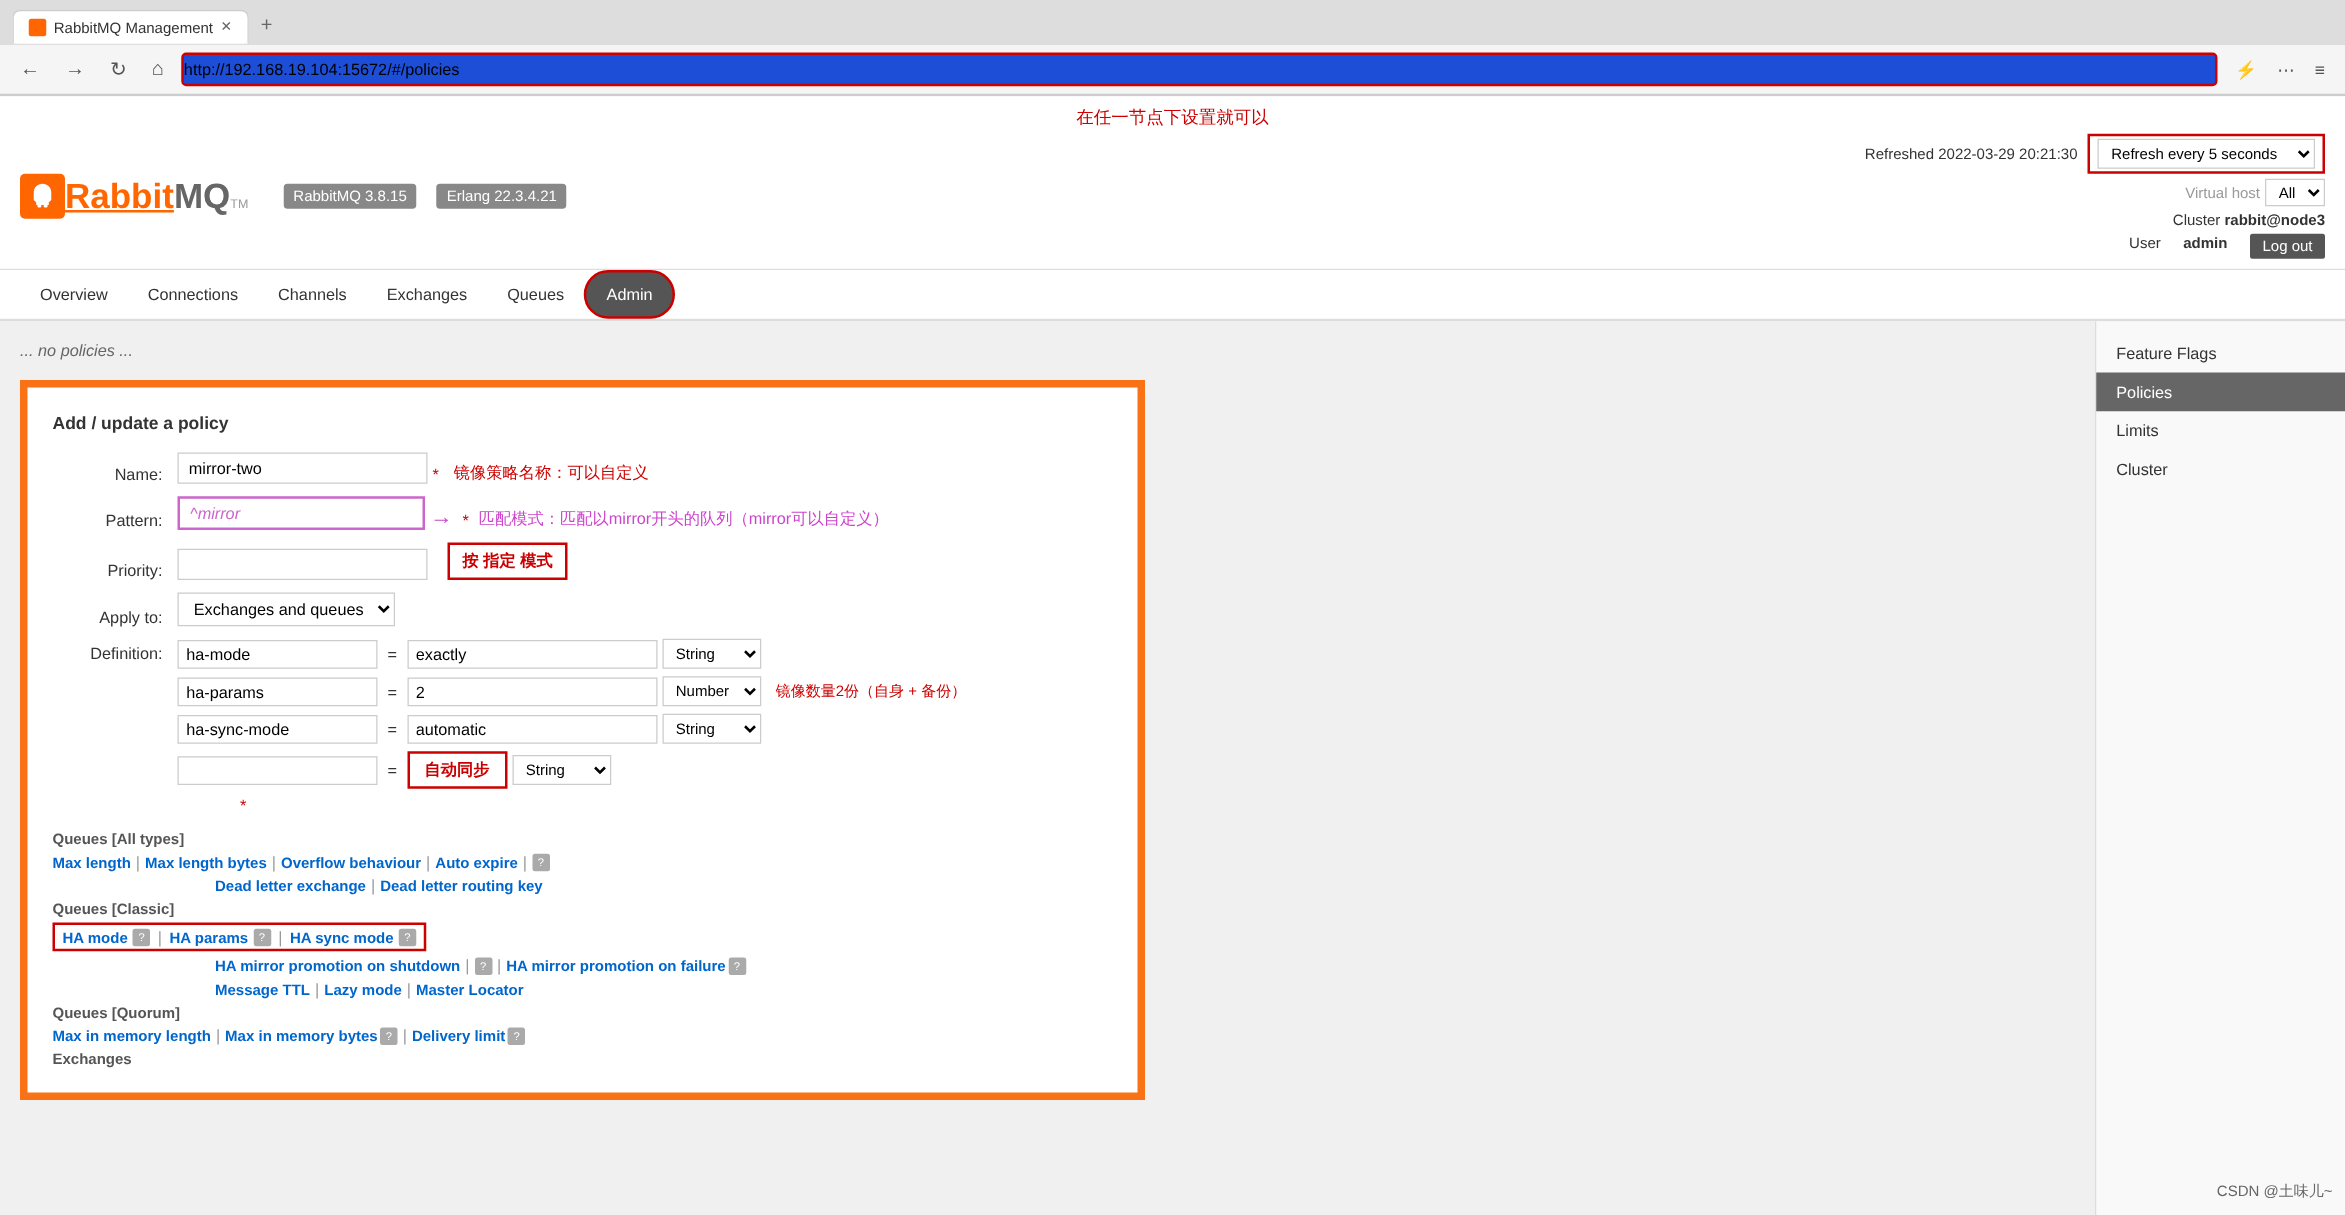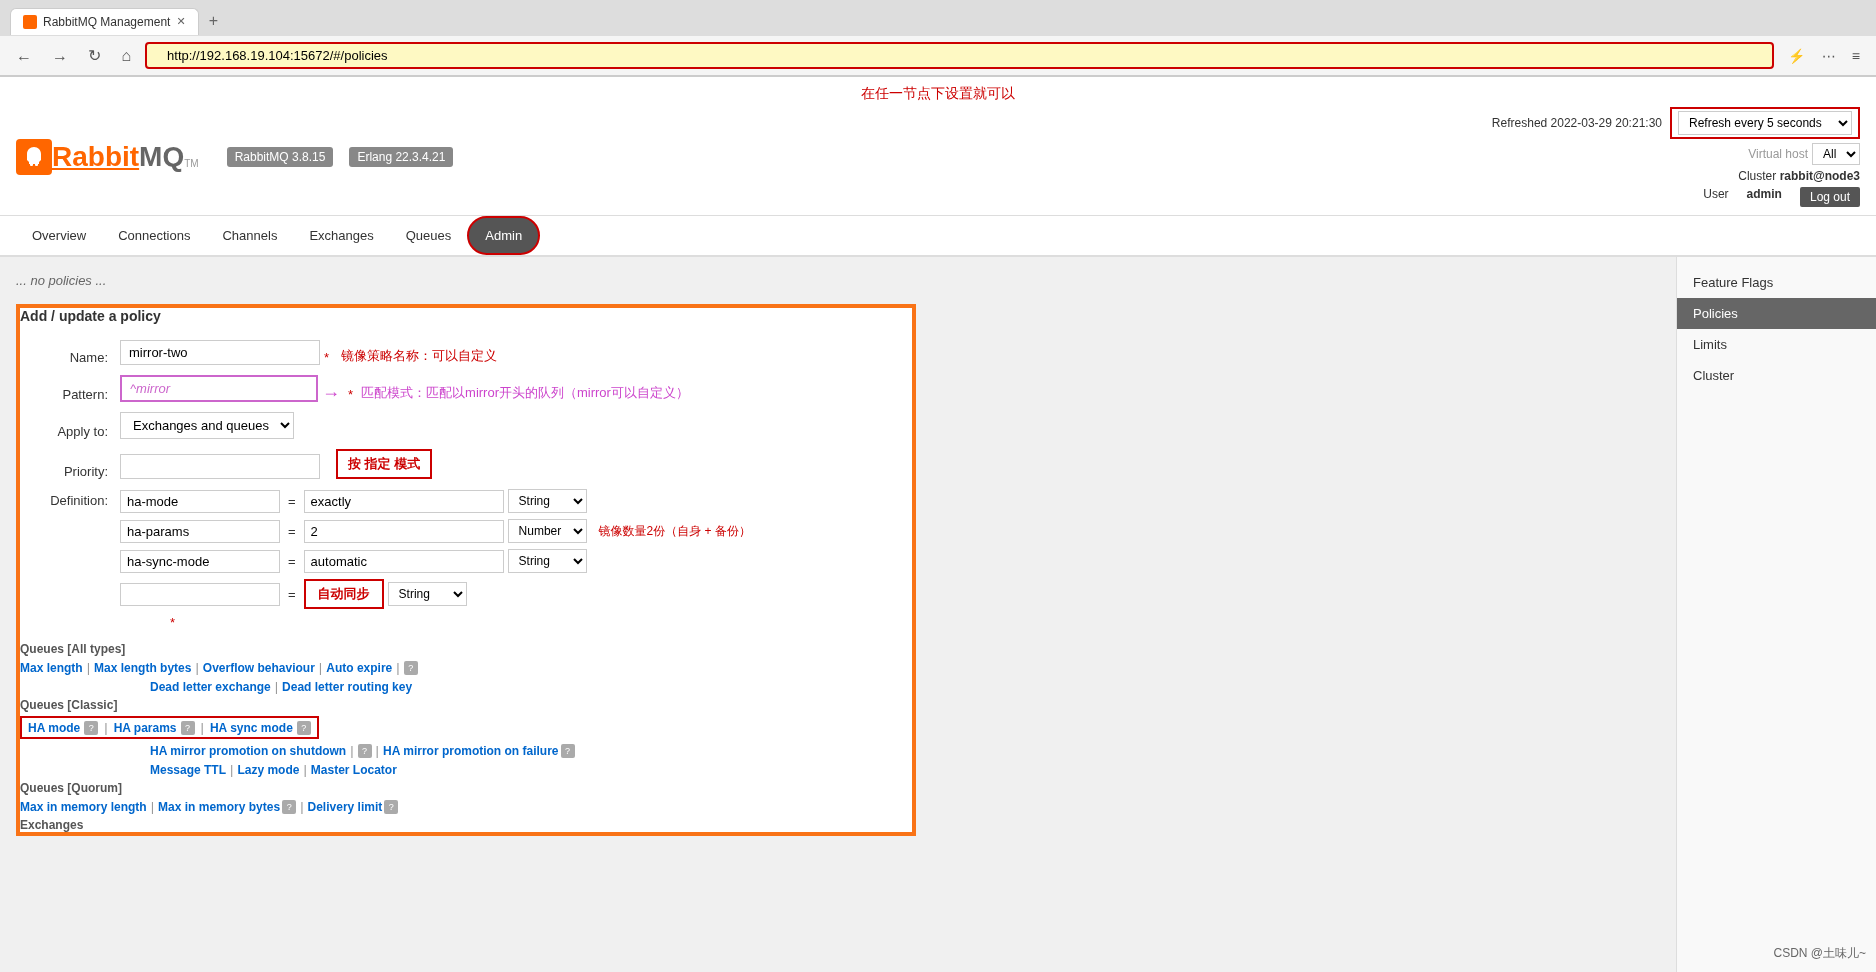--- a/index.html
+++ b/index.html
@@ -7,21 +7,21 @@
 
     
     .browser-chrome { background: #e8e8e8; border-bottom: 1px solid #ccc; }
     .browser-tab-bar { display: flex; align-items: center; padding: 6px 10px 0; background: #ddd; }
     .browser-tab { display: flex; align-items: center; background: #fff; border-radius: 6px 6px 0 0; padding: 6px 12px; font-size: 12px; gap: 6px; min-width: 180px; border: 1px solid #ccc; border-bottom: none; }
     .browser-tab .favicon { width: 14px; height: 14px; background: #ff6600; border-radius: 2px; display: inline-block; }
     .browser-tab .tab-close { margin-left: auto; cursor: pointer; color: #666; font-size: 11px; }
     .browser-tab-new { padding: 6px 10px; cursor: pointer; font-size: 16px; color: #666; }
     .browser-address-bar { display: flex; align-items: center; padding: 6px 10px; background: #f5f5f5; gap: 8px; border-bottom: 1px solid #ccc; }
     .browser-nav-btn { background: none; border: none; cursor: pointer; font-size: 16px; color: #555; padding: 2px 6px; }
-    .address-input { flex: 1; border: 2px solid #cc0000; border-radius: 4px; padding: 4px 20px; font-size: 13px; background: #fef9c3; }
+    .address-input { flex: 1; border: 2px solid #cc0000; border-radius: 4px; padding: 4px 0; font-size: 13px; background: #1d4ed8; }
     .browser-action-btns { display: flex; gap: 4px; align-items: center; }
     .browser-action-btn { background: none; border: none; cursor: pointer; font-size: 14px; color: #555; padding: 2px 6px; }
 
     
     .app-header { background: #fff; padding: 8px 16px; border-bottom: 1px solid #ddd; position: relative; }
     .annotation-chinese { color: #cc0000; font-size: 14px; text-align: center; margin-bottom: 4px; }
     .header-top { display: flex; align-items: center; justify-content: space-between; }
     .logo-area { display: flex; align-items: center; gap: 8px; }
     .logo-rabbit { display: flex; align-items: center; }
     .logo-icon { width: 36px; height: 36px; background: #ff6600; border-radius: 4px; display: flex; align-items: center; justify-content: center; }
@@ -51,21 +51,21 @@
     
     .sidebar { width: 200px; background: #f9f9f9; border-left: 1px solid #ddd; padding: 10px 0; flex-shrink: 0; margin-left: auto; }
     .sidebar-item { padding: 8px 16px; cursor: pointer; font-size: 13px; color: #333; font-weight: 500; }
     .sidebar-item.active { background: #666; color: #fff; }
 
     
     .content { flex: 1; padding: 16px; }
     .no-policies { font-style: italic; color: #666; margin-bottom: 16px; font-size: 13px; }
 
     
-    .policy-form-container { background: #fff; border: 4px solid #f97316; padding: 0; max-width: 900px; position: relative; }
+    .policy-form-container { background: #fff; border: 6px solid #f97316; padding: 20px; max-width: 900px; position: relative; }
     .policy-form-title { font-size: 14px; font-weight: bold; margin-bottom: 16px; color: #333; }
     .form-row { display: flex; align-items: flex-end; margin-bottom: 10px; }
     .form-label { width: 100px; text-align: right; padding-right: 12px; font-size: 13px; color: #333; flex-shrink: 0; }
     .form-input { border: 1px solid #ccc; padding: 4px 8px; font-size: 13px; min-width: 200px; }
     .form-required { color: #cc0000; margin-left: 4px; }
     .form-select { border: 1px solid #ccc; padding: 4px 8px; font-size: 13px; background: #fff; }
 
     
     .pattern-input { border: 2px solid #cc66cc; background: #fff; padding: 4px 8px; font-size: 13px; min-width: 120px; color: #cc66cc; font-style: italic; }
     .definition-row { display: flex; align-items: center; gap: 4px; }
@@ -206,36 +206,36 @@
       </div>
 
       <div class="form-row">
         <span class="form-label">Pattern:</span>
         <input class="pattern-input" type="text" value="^mirror" style="">
         <span style="color:#cc44cc; font-size:18px; margin: 0 4px;">→</span>
         <span class="form-required">*</span>
         <span class="annotation-pink" style="margin-left:8px;">匹配模式：匹配以mirror开头的队列（mirror可以自定义）</span>
       </div>
 
+      <div class="form-row" style="position:relative;">
+        <span class="form-label">Priority:</span>
+        <input class="form-input" type="text" style="width: 200px;">
+
+        <div class="inline-annotation-box" style="margin-left:16px;">
+          <span>按 指定 模式</span>
+        </div>
+      </div>
+
       <div class="form-row">
         <span class="form-label">Apply to:</span>
         <select class="form-select">
           <option>Exchanges and queues</option>
           <option>Exchanges</option>
           <option>Queues</option>
         </select>
-      </div>
-
-      <div class="form-row" style="position:relative;">
-        <span class="form-label">Priority:</span>
-        <input class="form-input" type="text" style="width: 200px;">
-
-        <div class="inline-annotation-box" style="margin-left:16px;">
-          <span>按 指定 模式</span>
-        </div>
       </div>
 
       <div class="definition-section">
         <span class="definition-label">Definition:</span>
         <div class="definition-content">
 
           <div class="definition-row">
             <input class="def-key-input" type="text" value="ha-mode" style="">
             <span class="def-eq">=</span>
             <input class="def-val-input" type="text" value="exactly" style="">

